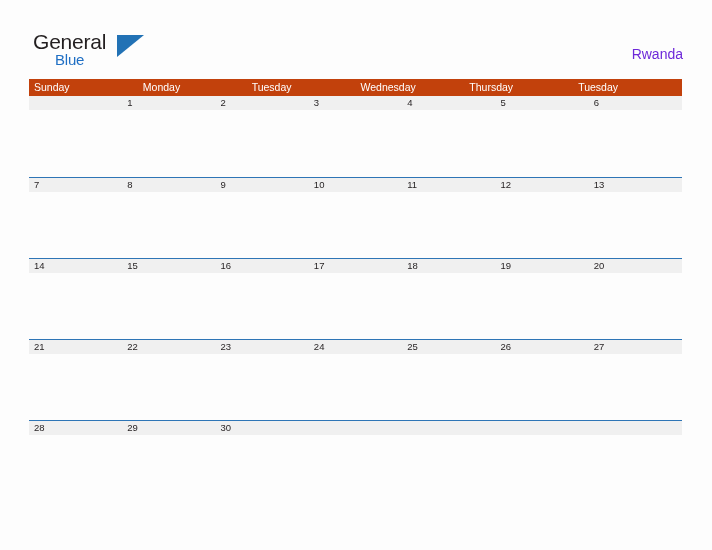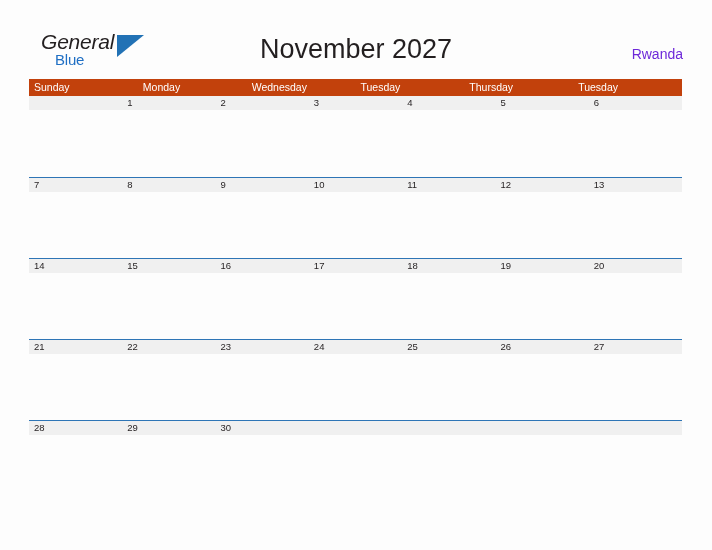--- a/index.html
+++ b/index.html
@@ -30,28 +30,27 @@
   }
   .logo {
     position: absolute;
     left: 29px;
     top: 30px;
     width: 110px;
     height: 42px;
   }
   .logo-general {
     position: absolute;
-    left: 12px;
+    left: 4px;
     top: 0;
     font-size: 21px;
     color: #231f20;
     letter-spacing: -0.2px;
     line-height: 23px;
     white-space: nowrap;
-    font-style: italic;
   }
   .logo-blue {
     position: absolute;
     left: 26px;
     top: 18px;
     font-size: 15px;
     color: #1f6fc4;
     letter-spacing: -0.2px;
     line-height: 23px;
     white-space: nowrap;
@@ -148,33 +147,32 @@
 <div class="page">
 
   <div class="header">
 
     <div class="logo">
       <span class="logo-general">General</span>
       <span class="logo-blue">Blue</span>
       <span class="logo-triangle"></span>
     </div>
 
-    <div class="title">November 2027</div>
 
     <div class="country">Rwanda</div>
 
   </div>
 
   <div class="calendar">
 
     <div class="weekday-row">
       <div class="weekday">Sunday</div>
       <div class="weekday">Monday</div>
+      <div class="weekday">Tuesday</div>
       <div class="weekday">Wednesday</div>
-      <div class="weekday">Tuesday</div>
       <div class="weekday">Thursday</div>
       <div class="weekday">Tuesday</div>
     </div>
 
     <div class="week-row first">
       <div class="week-band">
         <div class="day-cell empty"></div>
         <div class="day-cell">1</div>
         <div class="day-cell">2</div>
         <div class="day-cell">3</div>

